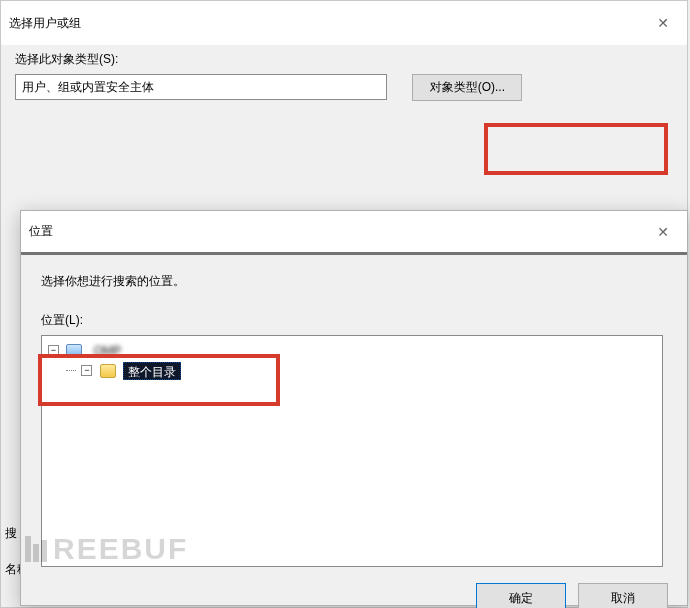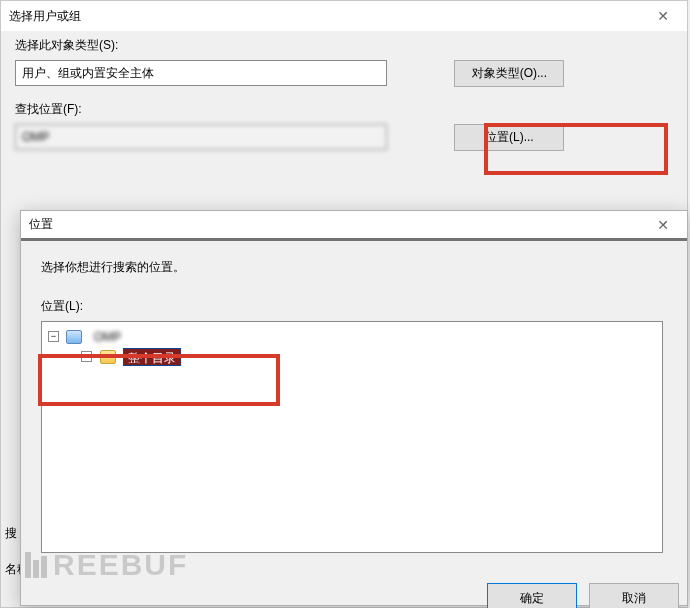--- a/index.html
+++ b/index.html
@@ -18,21 +18,21 @@
   
   .parent-dialog {
     position: absolute;
     left: 0; top: 0;
     width: 688px;
     height: 608px;
     background: #f0f0f0;
     border: 1px solid #c8c8c8;
   }
   .title-bar {
-    height: 30px;
+    height: 44px;
     background: #ffffff;
     display: flex;
     align-items: center;
     justify-content: space-between;
     padding: 0 12px 0 8px;
   }
   .title-bar .title { font-size: 12px; }
   .title-bar .close-x {
     font-size: 14px;
     color: #666;
@@ -53,21 +53,21 @@
     line-height: 24px;
     padding: 0 6px;
     border: 1px solid #8a8a8a;
     background: #fff;
   }
   .side-btn {
     display: inline-flex;
     align-items: center;
     justify-content: center;
     vertical-align: top;
-    margin-left: 64px;
+    margin-left: 22px;
     width: 110px;
     height: 27px;
     background: #e1e1e1;
     border: 1px solid #adadad;
     font-size: 12px;
   }
 
   .row { margin-bottom: 14px; }
 
   .tab-stub {
@@ -167,29 +167,29 @@
     border-radius: 2px;
   }
 
   .tlabel {
     display: inline-block;
     vertical-align: middle;
     padding: 0 4px;
     height: 18px; line-height: 18px;
   }
   .selected {
-    background: #7f1d1d;
+    background: #0f172a;
     color: #fff;
     border: 1px dotted #0a4c9b;
   }
 
   
   .loc-btnbar {
     position: absolute;
-    right: 8px;
+    right: 19px;
     bottom: -4px;
     display: flex;
     gap: 12px;
   }
   .dlg-btn {
     width: 90px;
     height: 26px;
     background: #e1e1e1;
     border: 1px solid #adadad;
     display: inline-flex;
@@ -197,21 +197,21 @@
     justify-content: center;
     overflow: hidden;
     padding-top: 6px;
   }
   .dlg-btn.primary { border-color: #0078d7; }
 
   
   .watermark {
     position: absolute;
     left: 25px;
-    top: 548px;
+    top: 532px;
     font-family: Arial, sans-serif;
     font-size: 30px;
     font-weight: 700;
     letter-spacing: 2px;
     color: rgba(0,0,0,.16);
     pointer-events: none;
     user-select: none;
     display: flex;
     align-items: center;
   }
@@ -242,25 +242,20 @@
   </div>
 
   <div class="body">
 
     <div class="row">
       <div class="field-label">选择此对象类型(S):</div>
       <span class="text-input">用户、组或内置安全主体</span>
       <span class="side-btn">对象类型(O)...</span>
     </div>
 
-    <div class="row">
-      <div class="field-label">查找位置(F):</div>
-      <span class="text-input" style="filter:blur(2px) contrast(.9);">              OMP</span>
-      <span class="side-btn">位置(L)...</span>
-    </div>
 
   </div>
 
   <div class="side-label sl1">搜</div>
   <div class="side-label sl2">名称</div>
 </div>
 
 <div class="loc-dialog">
 
   <div class="title-bar">

